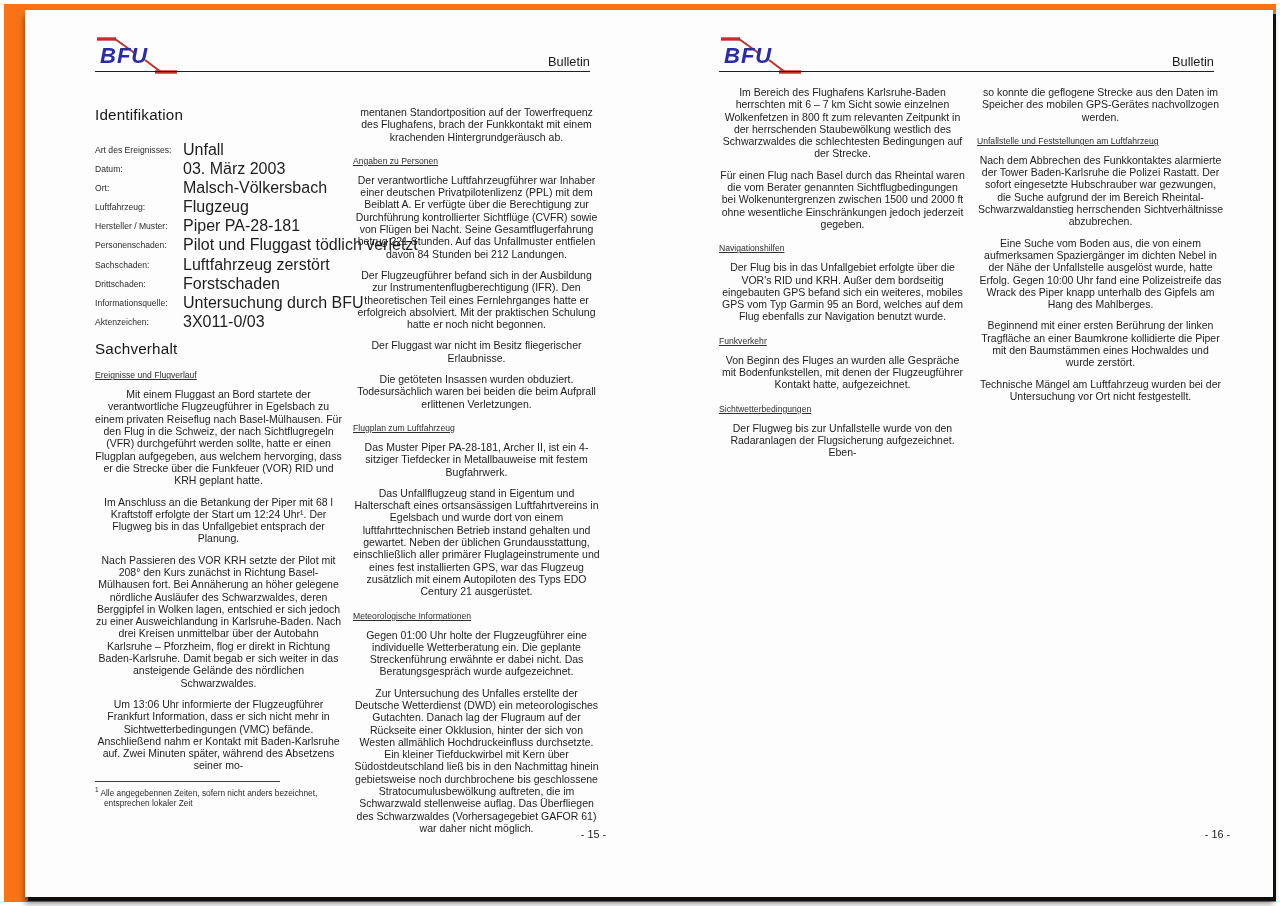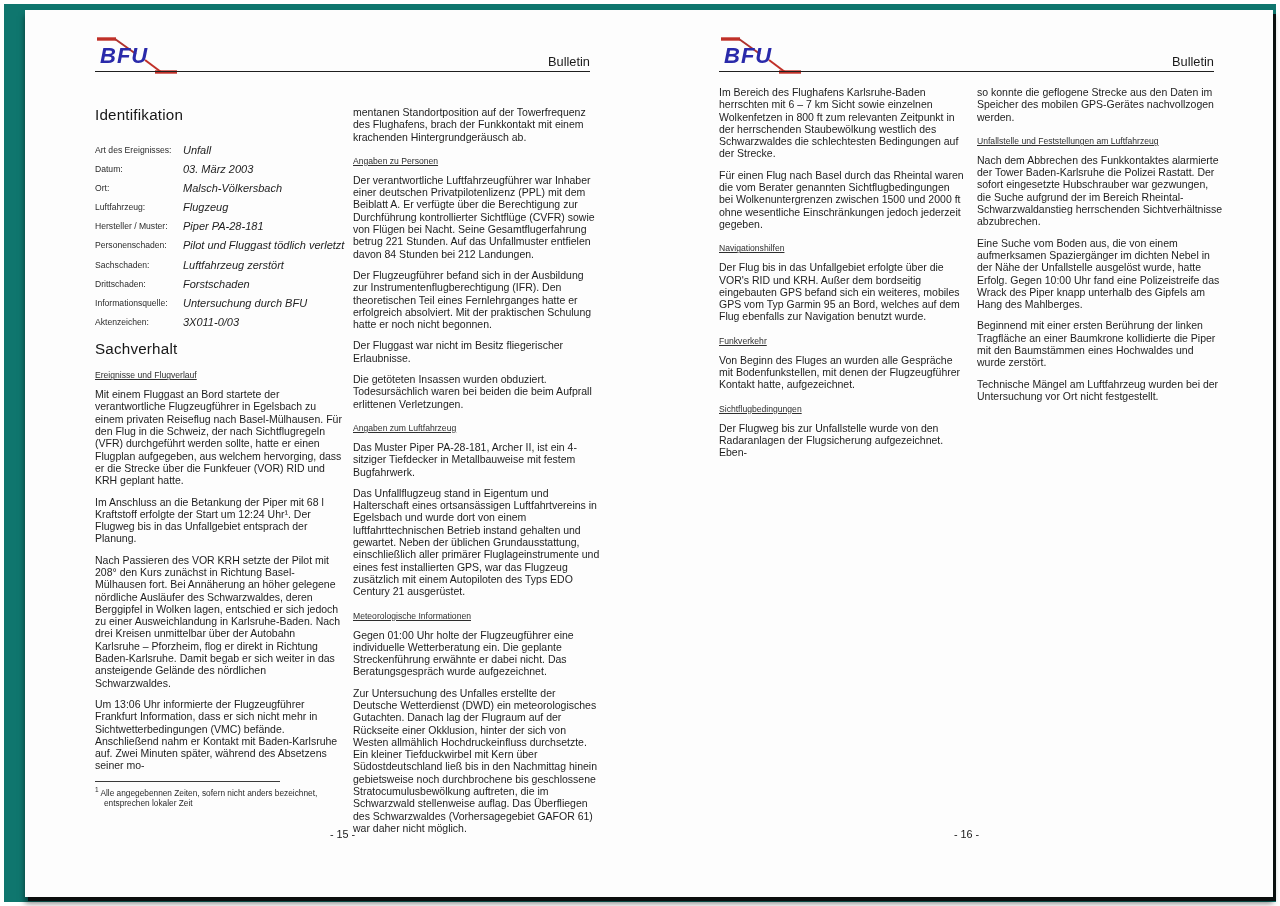--- a/index.html
+++ b/index.html
@@ -3,54 +3,54 @@
 <meta charset="utf-8">
 <title>BFU Bulletin</title>
 <style>
   html,body{margin:0;padding:0;}
   body{
     width:1280px;height:906px;overflow:hidden;
     background:#ffffff;
     font-family:"Liberation Sans","DejaVu Sans",sans-serif;
     color:#1d1d1d;
   }
-  .canvas{position:absolute;left:4px;top:4px;width:1272px;height:898px;background:#0f766e;}
+  .canvas{position:absolute;left:4px;top:4px;width:1272px;height:898px;background:#f97316;}
   .spread{
     position:absolute;left:21px;top:6px;width:1248px;height:887px;
     background:#fdfdfd;
     box-shadow:3px 4px 0 rgba(12,12,12,0.95), 0 6px 6px rgba(0,0,0,0.55);
   }
   .page{position:absolute;top:0;height:887px;width:624px;}
   .page-left{left:0;}
   .page-right{left:624px;}
 
   .logo{position:absolute;left:70px;top:22px;width:84px;height:44px;}
   .bulletin{position:absolute;top:44px;right:59px;font-size:12.8px;color:#1a1a1a;margin-left:12px;}
   .headrule{position:absolute;left:70px;right:59px;top:61px;border-top:1.8px solid #1f1f1f;}
 
   .cols{position:absolute;left:70px;right:49px;top:96px;display:flex;gap:11px;}
   .page-right .cols{top:76px;}
   .col{flex:1;min-width:0;font-size:10.5px;line-height:12.3px;}
 
-  .col p{margin:0 0 9px;}
+  .col p{margin:0 0 9px;text-align:center;}
   .h2{font-size:15.2px;line-height:17px;font-weight:400;margin:0 0 21px;color:#161616;letter-spacing:.2px;}
   .h2.sach{margin:12px 0 12px;}
   .sub{font-size:8.6px;line-height:11px;color:#2e2e2e;margin:13px 0 7px;text-decoration:underline;}
 
   .idtable{margin-bottom:2px;}
   .idrow{display:flex;align-items:flex-end;margin-bottom:6.8px;}
   .idlabel{flex:none;width:88px;font-size:8.6px;color:#2b2b2b;}
-  .idvalue{font-size:11px;white-space:nowrap;font-style:italic;}
+  .idvalue{font-size:16px;white-space:nowrap;}
 
   .footnote{margin-top:9px;font-size:8.3px;line-height:10.2px;color:#2a2a2a;}
   .footnote-rule{width:185px;border-top:1px solid #3a3a3a;margin-bottom:3px;}
   .footnote-body{padding-left:9px;text-indent:-9px;width:225px;}
   .footnote sup{font-size:6.5px;}
 
-  .pagenum{position:absolute;bottom:57px;left:70px;width:495px;text-align:center;font-size:10.8px;color:#1a1a1a;}
+  .pagenum{position:absolute;bottom:57px;left:86px;width:495px;text-align:right;font-size:10.8px;color:#1a1a1a;}
 </style>
 </head>
 <body>
 
 <div class="canvas">
   <div class="spread">
 
     <section class="page page-left">
       <svg class="logo" viewBox="0 0 84 44">
         <path d="M2,7 L21,7" stroke="#c03028" stroke-width="3.4" fill="none"></path>
@@ -119,21 +119,21 @@
           </div>
         </div>
 
         <div class="col">
           <p>mentanen Standortposition auf der Towerfrequenz des Flughafens, brach der Funkkontakt mit einem krachenden Hintergrundgeräusch ab.</p>
           <div class="sub">Angaben zu Personen</div>
           <p>Der verantwortliche Luftfahrzeugführer war Inhaber einer deutschen Privatpilotenlizenz (PPL) mit dem Beiblatt A. Er verfügte über die Berechtigung zur Durchführung kontrollierter Sichtflüge (CVFR) sowie von Flügen bei Nacht. Seine Gesamtflugerfahrung betrug 221 Stunden. Auf das Unfallmuster entfielen davon 84 Stunden bei 212 Landungen.</p>
           <p>Der Flugzeugführer befand sich in der Ausbildung zur Instrumentenflugberechtigung (IFR). Den theoretischen Teil eines Fernlehrganges hatte er erfolgreich absolviert. Mit der praktischen Schulung hatte er noch nicht begonnen.</p>
           <p>Der Fluggast war nicht im Besitz fliegerischer Erlaubnisse.</p>
           <p>Die getöteten Insassen wurden obduziert. Todesursächlich waren bei beiden die beim Aufprall erlittenen Verletzungen.</p>
-          <div class="sub">Angaben zum Luftfahrzeug</div>
+          <div class="sub">Flugplan zum Luftfahrzeug</div>
           <p>Das Muster Piper PA-28-181, Archer II, ist ein 4-sitziger Tiefdecker in Metallbauweise mit festem Bugfahrwerk.</p>
           <p>Das Unfallflugzeug stand in Eigentum und Halterschaft eines ortsansässigen Luftfahrtvereins in Egelsbach und wurde dort von einem luftfahrttechnischen Betrieb instand gehalten und gewartet. Neben der üblichen Grundausstattung, einschließlich aller primärer Fluglageinstrumente und eines fest installierten GPS, war das Flugzeug zusätzlich mit einem Autopiloten des Typs EDO Century 21 ausgerüstet.</p>
           <div class="sub">Meteorologische Informationen</div>
           <p>Gegen 01:00 Uhr holte der Flugzeugführer eine individuelle Wetterberatung ein. Die geplante Streckenführung erwähnte er dabei nicht. Das Beratungsgespräch wurde aufgezeichnet.</p>
           <p>Zur Untersuchung des Unfalles erstellte der Deutsche Wetterdienst (DWD) ein meteorologisches Gutachten. Danach lag der Flugraum auf der Rückseite einer Okklusion, hinter der sich von Westen allmählich Hochdruckeinfluss durchsetzte. Ein kleiner Tiefduckwirbel mit Kern über Südostdeutschland ließ bis in den Nachmittag hinein gebietsweise noch durchbrochene bis geschlossene Stratocumulusbewölkung auftreten, die im Schwarzwald stellenweise auflag. Das Überfliegen des Schwarzwaldes (Vorhersagegebiet GAFOR 61) war daher nicht möglich.</p>
         </div>
       </div>
 
       <div class="pagenum">- 15 -</div>
     </section>
@@ -150,21 +150,21 @@
       <div class="headrule"></div>
 
       <div class="cols">
         <div class="col">
           <p>Im Bereich des Flughafens Karlsruhe-Baden herrschten mit 6 – 7 km Sicht sowie einzelnen Wolkenfetzen in 800 ft zum relevanten Zeitpunkt in der herrschenden Staubewölkung westlich des Schwarzwaldes die schlechtesten Bedingungen auf der Strecke.</p>
           <p>Für einen Flug nach Basel durch das Rheintal waren die vom Berater genannten Sichtflugbedingungen bei Wolkenuntergrenzen zwischen 1500 und 2000 ft ohne wesentliche Einschränkungen jedoch jederzeit gegeben.</p>
           <div class="sub">Navigationshilfen</div>
           <p>Der Flug bis in das Unfallgebiet erfolgte über die VOR's RID und KRH. Außer dem bordseitig eingebauten GPS befand sich ein weiteres, mobiles GPS vom Typ Garmin 95 an Bord, welches auf dem Flug ebenfalls zur Navigation benutzt wurde.</p>
           <div class="sub">Funkverkehr</div>
           <p>Von Beginn des Fluges an wurden alle Gespräche mit Bodenfunkstellen, mit denen der Flugzeugführer Kontakt hatte, aufgezeichnet.</p>
-          <div class="sub">Sichtflugbedingungen</div>
+          <div class="sub">Sichtwetterbedingungen</div>
           <p>Der Flugweg bis zur Unfallstelle wurde von den Radaranlagen der Flugsicherung aufgezeichnet. Eben-</p>
         </div>
         <div class="col">
           <p>so konnte die geflogene Strecke aus den Daten im Speicher des mobilen GPS-Gerätes nachvollzogen werden.</p>
           <div class="sub">Unfallstelle und Feststellungen am Luftfahrzeug</div>
           <p>Nach dem Abbrechen des Funkkontaktes alarmierte der Tower Baden-Karlsruhe die Polizei Rastatt. Der sofort eingesetzte Hubschrauber war gezwungen, die Suche aufgrund der im Bereich Rheintal-Schwarzwaldanstieg herrschenden Sichtverhältnisse abzubrechen.</p>
           <p>Eine Suche vom Boden aus, die von einem aufmerksamen Spaziergänger im dichten Nebel in der Nähe der Unfallstelle ausgelöst wurde, hatte Erfolg. Gegen 10:00 Uhr fand eine Polizeistreife das Wrack des Piper knapp unterhalb des Gipfels am Hang des Mahlberges.</p>
           <p>Beginnend mit einer ersten Berührung der linken Tragfläche an einer Baumkrone kollidierte die Piper mit den Baumstämmen eines Hochwaldes und wurde zerstört.</p>
           <p>Technische Mängel am Luftfahrzeug wurden bei der Untersuchung vor Ort nicht festgestellt.</p>
         </div>

